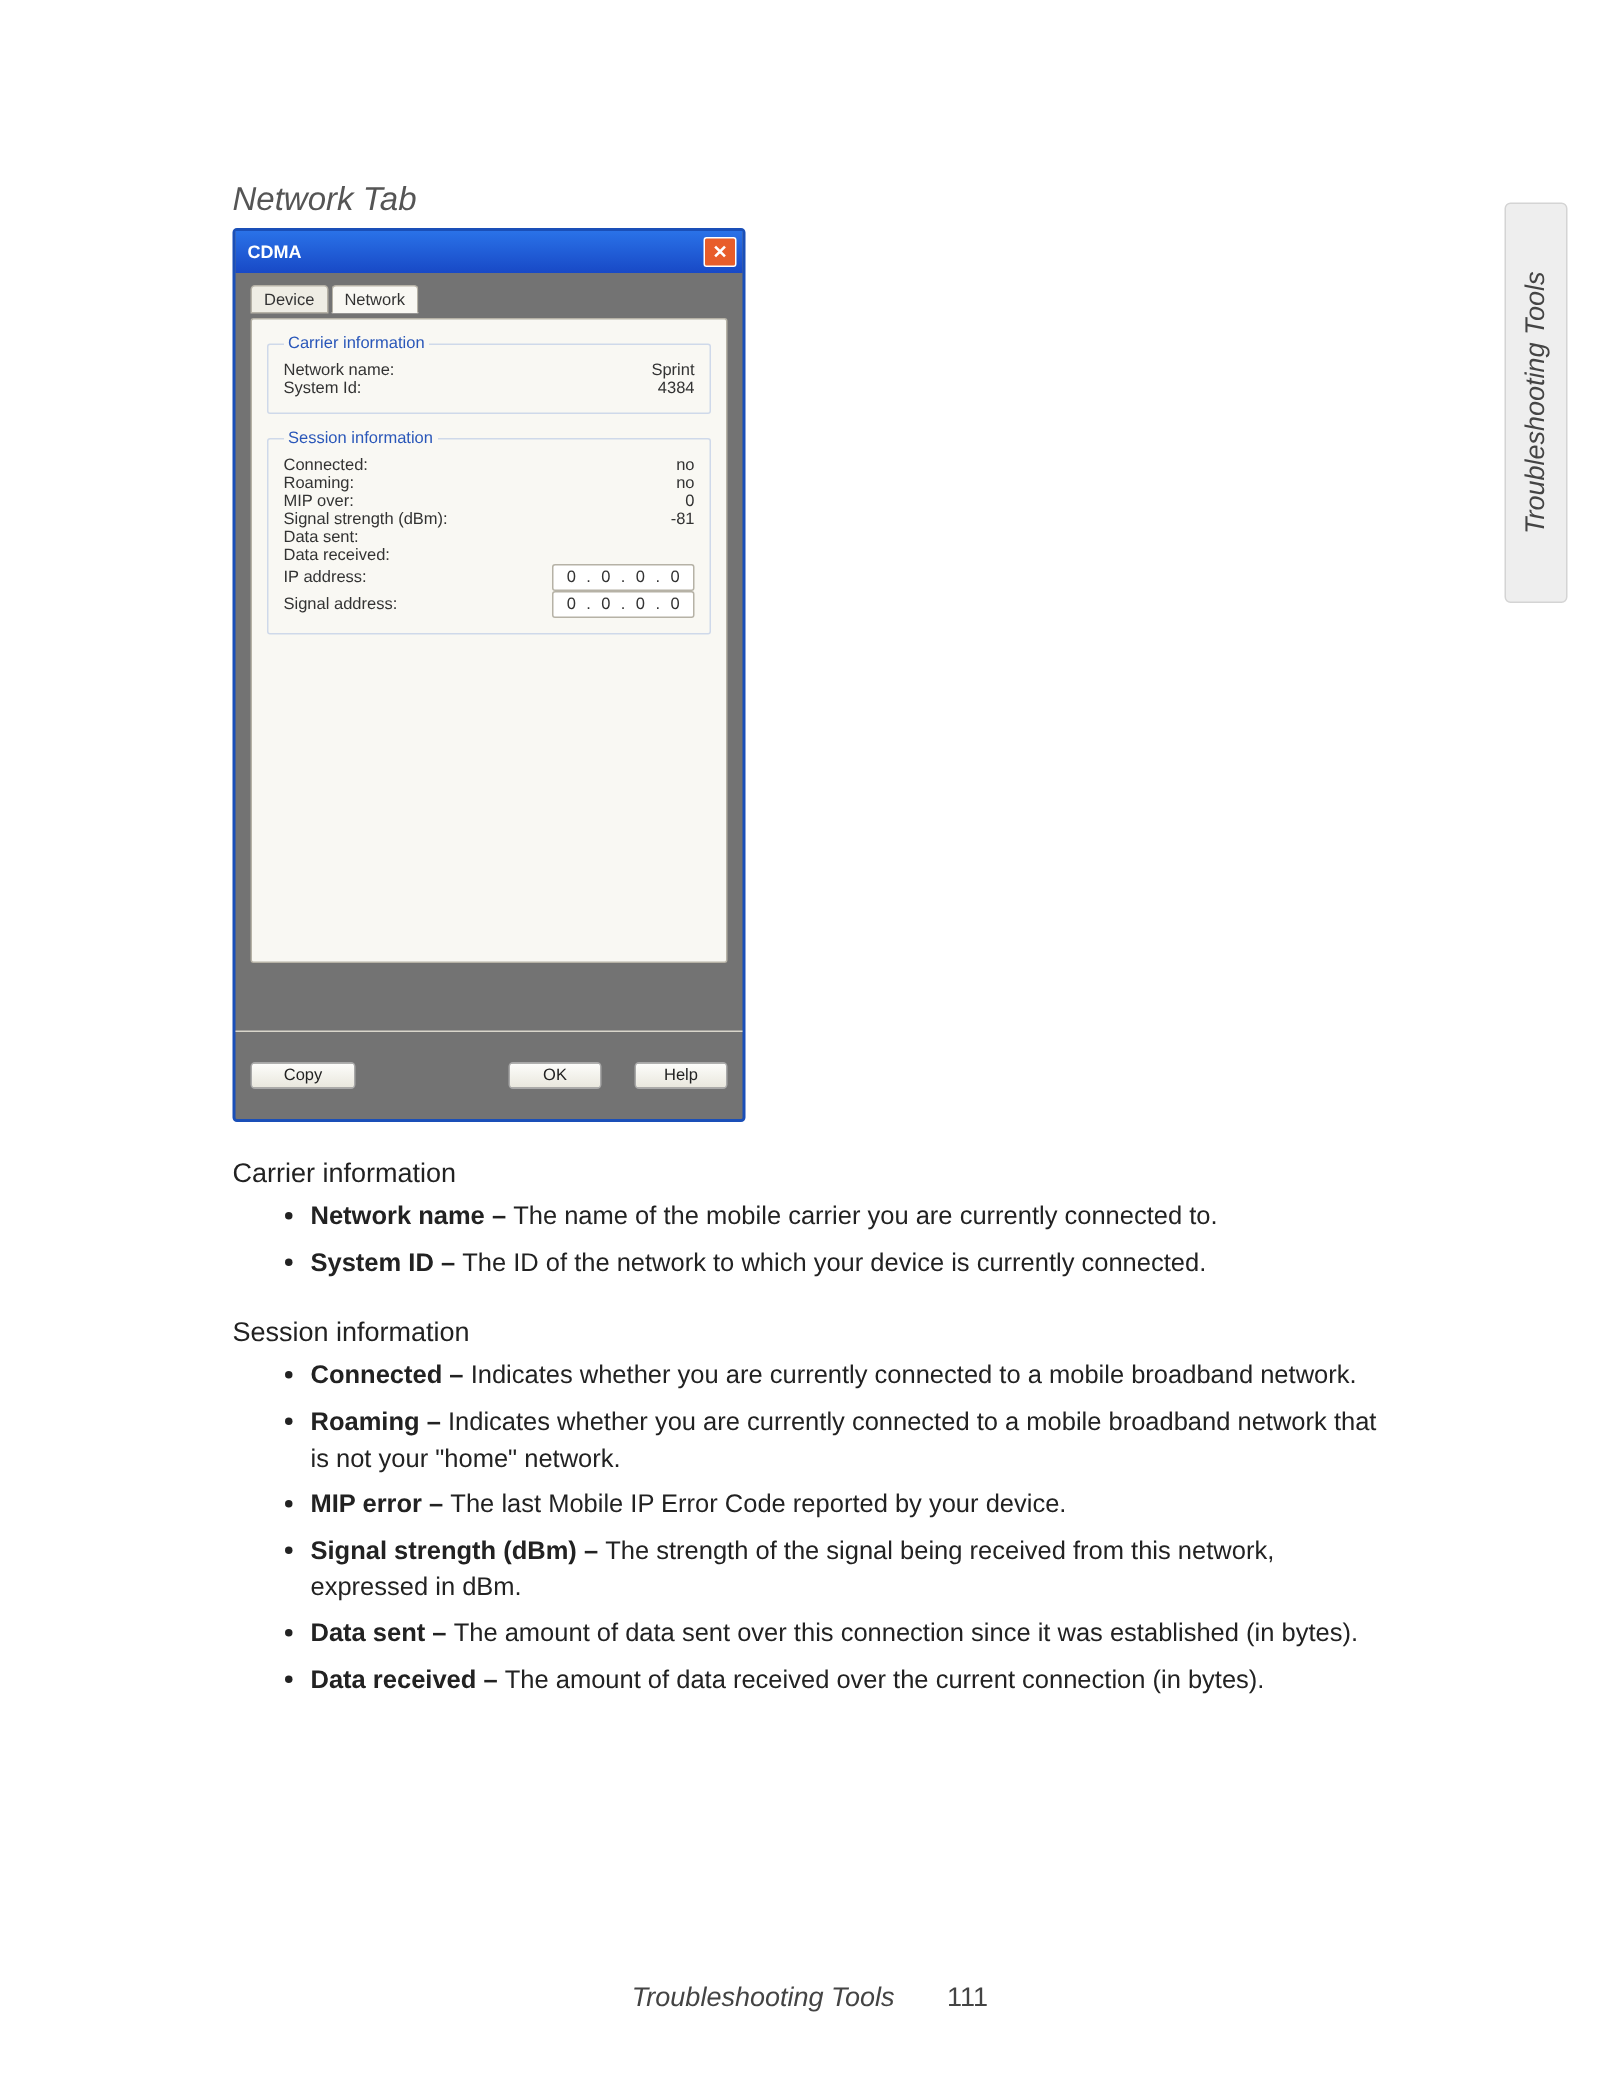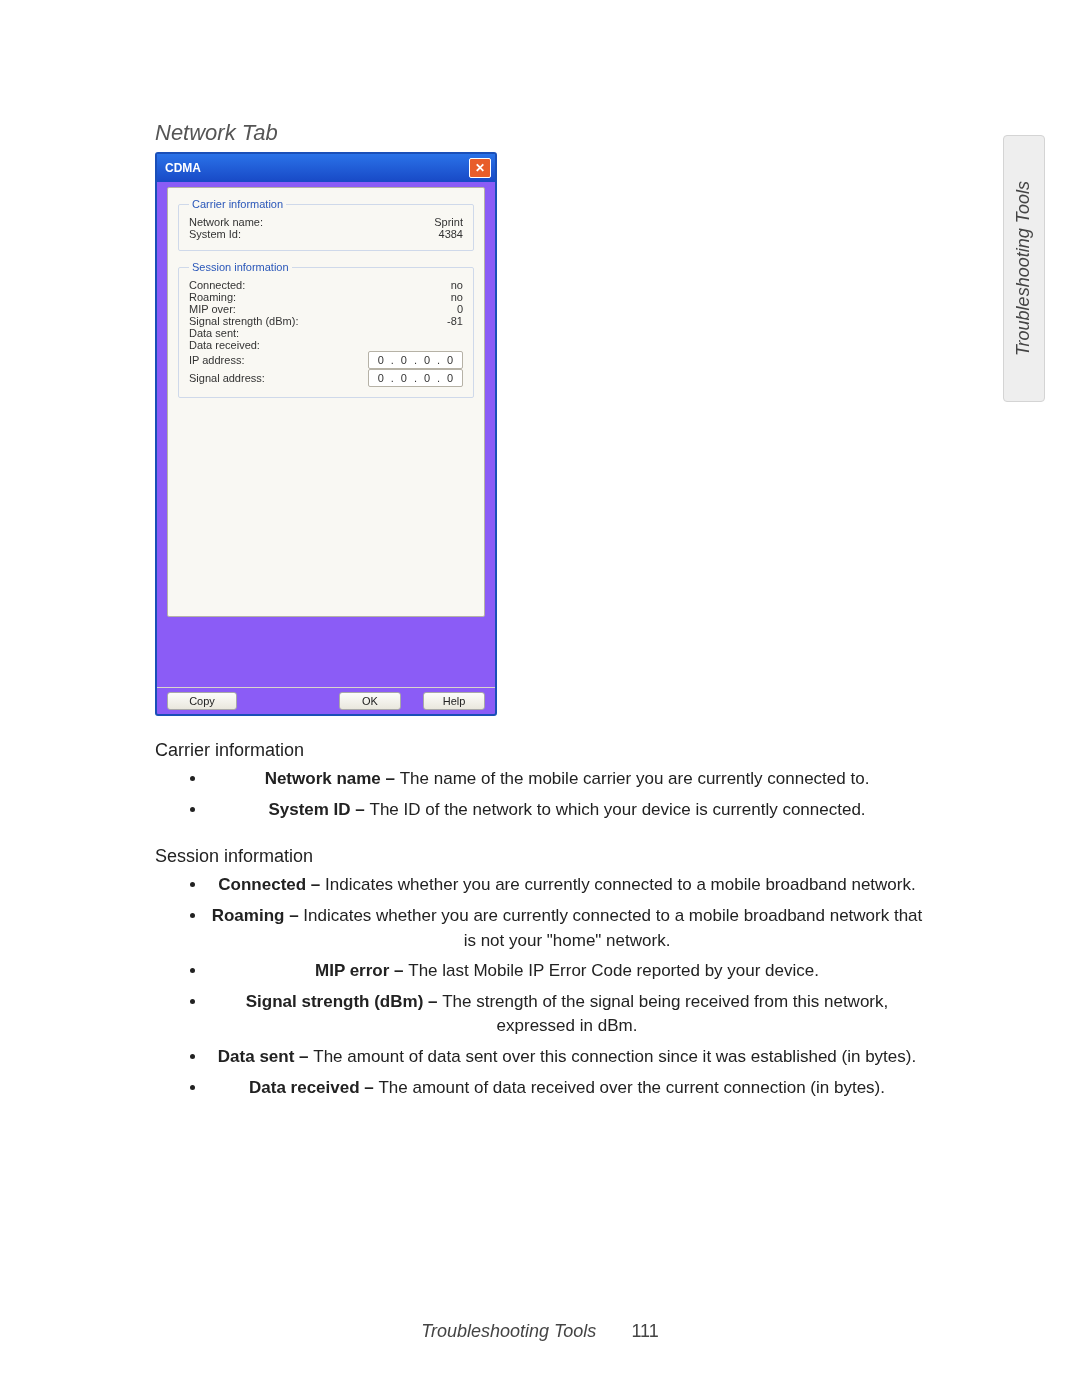--- a/index.html
+++ b/index.html
@@ -2,64 +2,68 @@
 <html><head>
 <meta charset="utf-8">
 <style>
   html,body{margin:0;padding:0;background:#fff;font-family:Arial,Helvetica,sans-serif;color:#222;}
   .page{width:1080px;height:1397px;position:relative;box-sizing:border-box;padding:120px 110px 0 155px;}
   .side-tab{position:absolute;right:35px;top:135px;width:40px;height:265px;background:#eee;border:1px solid #d4d4d4;border-radius:4px;display:flex;align-items:center;justify-content:center;}
   .side-tab span{transform:rotate(-90deg);white-space:nowrap;font-style:italic;font-family:Arial,Helvetica,sans-serif;font-size:18px;color:#444;}
   h2.section{font-style:italic;font-weight:normal;color:#555;font-size:22px;margin:0 0 6px 0;}
   p.intro{font-size:18px;line-height:1.4;margin:0 0 18px 0;max-width:700px;}
   
-  .dialog{width:338px;border:2px solid #1a4fb8;border-radius:3px;background:#8b5cf6;position:relative;}
+  .dialog{width:338px;border:2px solid #1a4fb8;border-radius:3px;background:#737373;position:relative;}
   .titlebar{height:28px;background:linear-gradient(to bottom,#2a72e8,#1849c6);display:flex;align-items:center;justify-content:space-between;padding:0 4px 0 8px;}
   .titlebar .t{color:#fff;font-weight:bold;font-size:12px;}
   .closex{width:20px;height:18px;background:#e85d2a;border:1px solid #fff;border-radius:2px;display:flex;align-items:center;justify-content:center;color:#fff;font-weight:bold;font-size:12px;}
   .dlg-body{padding:8px 10px 10px 10px;font-size:11px;color:#333;height:505px;box-sizing:border-box;}
   .tabs{display:flex;gap:2px;margin-bottom:6px;position:relative;z-index:2;}
   .tab{border:1px solid #b6b2a6;border-top-left-radius:3px;border-top-right-radius:3px;padding:3px 8px 2px 8px;font-size:11px;position:relative;}
   .tab.inactive{background:#efede4;color:#333;border-bottom:1px solid #b6b2a6;}
   .tab.active{background:#f9f8f3;border-bottom:1px solid #f9f8f3;}
   .panel{border:1px solid #b6b2a6;background:#f9f8f3;border-radius:2px;padding:10px 10px;height:430px;margin-top:-3px;box-sizing:border-box;position:relative;z-index:1;}
   fieldset{border:1px solid #cfd9ea;border-radius:2px;margin:0 0 10px 0;padding:6px 10px 10px 10px;}
   legend{color:#2a57b9;font-size:11px;padding:0 3px;}
   .row{display:flex;justify-content:space-between;align-items:center;margin:0 0;font-size:11px;}
   .row .lbl{color:#333;}
   .row .val{color:#333;}
   .ip{display:flex;align-items:center;border:1px solid #b6b2a6;background:#fff;border-radius:2px;padding:0 2px;height:16px;}
   .ip .oct{width:20px;text-align:center;font-size:11px;}
-  .dlg-footer{display:flex;justify-content:space-between;align-items:center;padding:4px 10px;border-top:1px solid #d9d6cb;}
+  .dlg-footer{display:flex;justify-content:space-between;align-items:center;padding:20px 10px;border-top:1px solid #d9d6cb;}
   .btn{border:1px solid #a8a8a8;border-radius:3px;background:linear-gradient(#fdfdfb,#e9e7dd);font-size:11px;padding:2px 12px;min-width:44px;text-align:center;cursor:default;}
   .btn.small{min-width:36px;}
   
   h3.sub{font-size:18px;font-weight:normal;margin:24px 0 6px 0;}
   ul.bul{list-style:disc;padding-left:52px;margin:4px 0 0 0;max-width:720px;}
-  ul.bul li{font-size:17px;line-height:1.45;margin:6px 0;text-align:center;}
+  ul.bul li{font-size:17px;line-height:1.45;margin:6px 0;}
   ul.bul li b{font-weight:bold;}
   .footer{position:absolute;bottom:55px;left:0;right:0;text-align:center;font-style:italic;font-size:18px;color:#444;}
   .footer .pn{font-style:normal;margin-left:30px;}
 </style>
 </head>
 <body>
 <div class="page">
 
   <div class="side-tab">
     <span>Troubleshooting Tools</span>
   </div>
 
   <h2 class="section">Network Tab</h2>
 
   <div class="dialog">
     <div class="titlebar">
       <span class="t">CDMA</span>
       <div class="closex">✕</div>
     </div>
     <div class="dlg-body">
+      <div class="tabs">
+        <div class="tab inactive">Device</div>
+        <div class="tab active">Network</div>
+      </div>
       <div class="panel">
         <fieldset>
           <legend>Carrier information</legend>
           <div class="row">
             <span class="lbl">Network name:</span>
             <span class="val">Sprint</span>
           </div>
           <div class="row">
             <span class="lbl">System Id:</span>
             <span class="val">4384</span>

